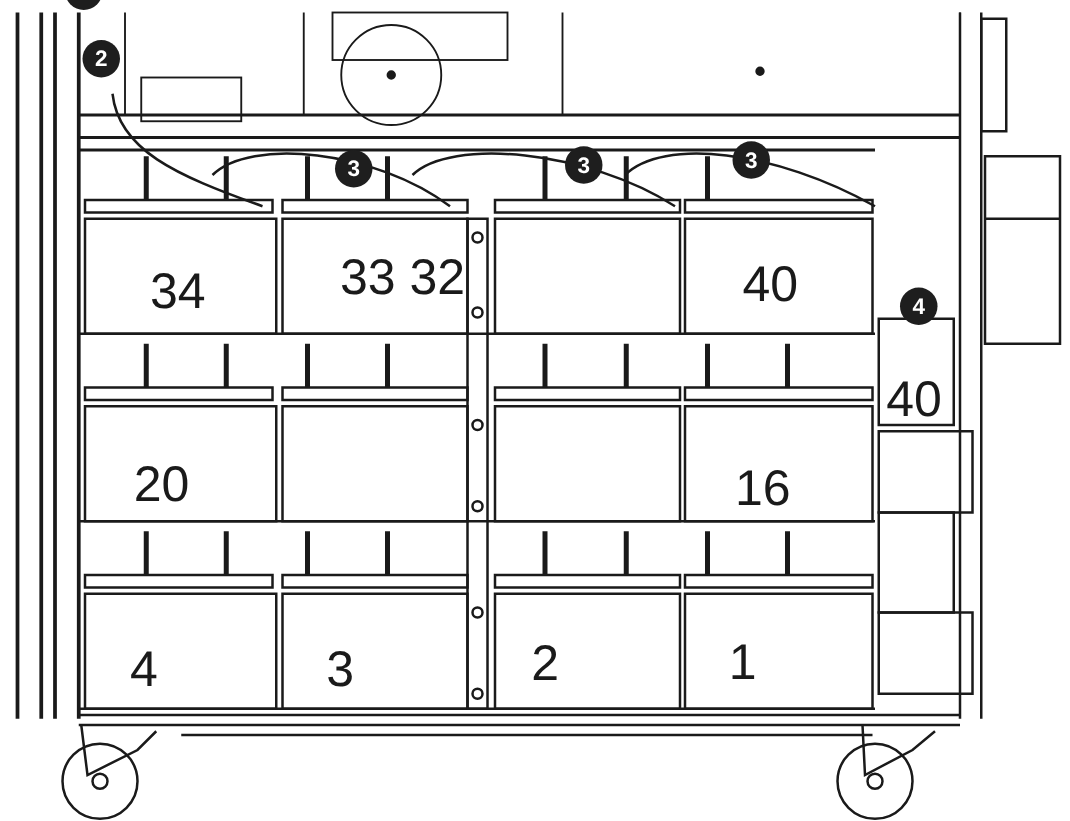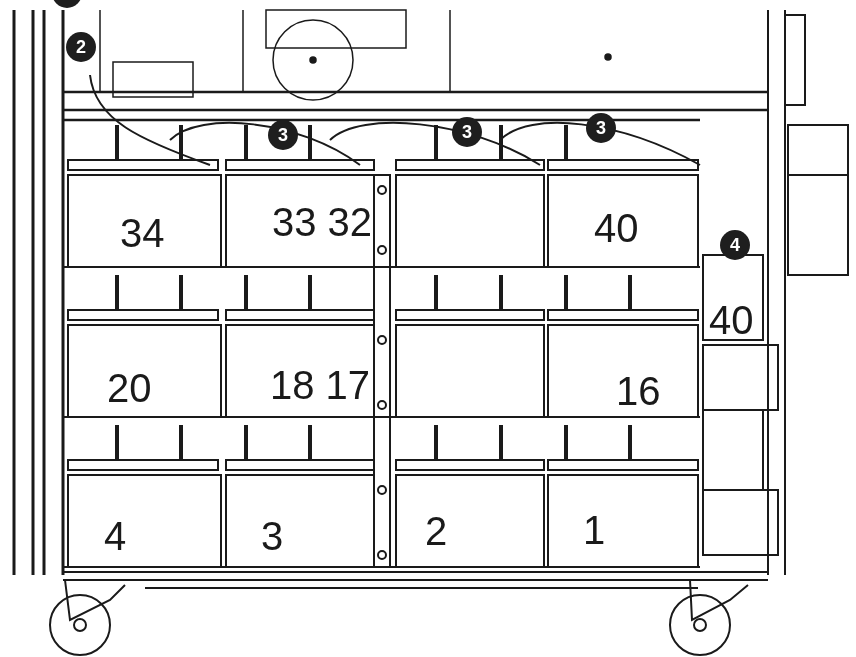--- a/index.html
+++ b/index.html
@@ -140,22 +140,21 @@
       <circle cx="700" cy="625" r="30"></circle>
         <circle cx="700" cy="625" r="6"></circle>
       <path d="M690 580 L 692 620 L 730 600 L 748 585"></path>
     </g>
   </svg>
 
   <span class="num" style="left:120px;top:213px">34</span>
   <span class="num" style="left:272px;top:202px">33 32</span>
   <span class="num" style="left:594px;top:208px">40</span>
   <span class="num" style="left:107px;top:368px">20</span>
-  <span class="num" style="left:270px;top:365px">18 17</span>
-  <span class="num" style="left:616px;top:371px">16</span>
+  <span class="num" style="left:588px;top:371px">16</span>
   <span class="num" style="left:104px;top:516px">4</span>
   <span class="num" style="left:261px;top:516px">3</span>
   <span class="num" style="left:425px;top:511px">2</span>
   <span class="num" style="left:583px;top:510px">1</span>
   <span class="num" style="left:709px;top:300px">40</span>
 
   <div class="callout" style="left:52px;top:-22px">1</div>
   <div class="callout" style="left:66px;top:32px">2</div>
   <div class="callout" style="left:268px;top:120px">3</div>
   <div class="callout" style="left:452px;top:117px">3</div>

